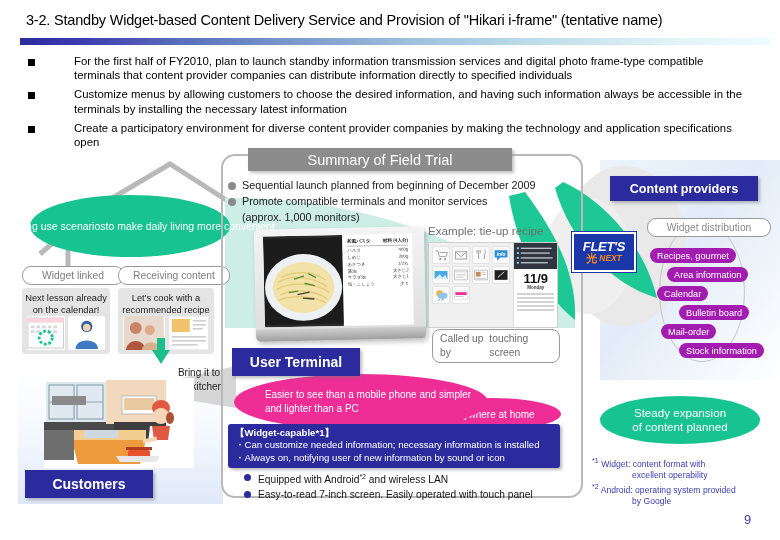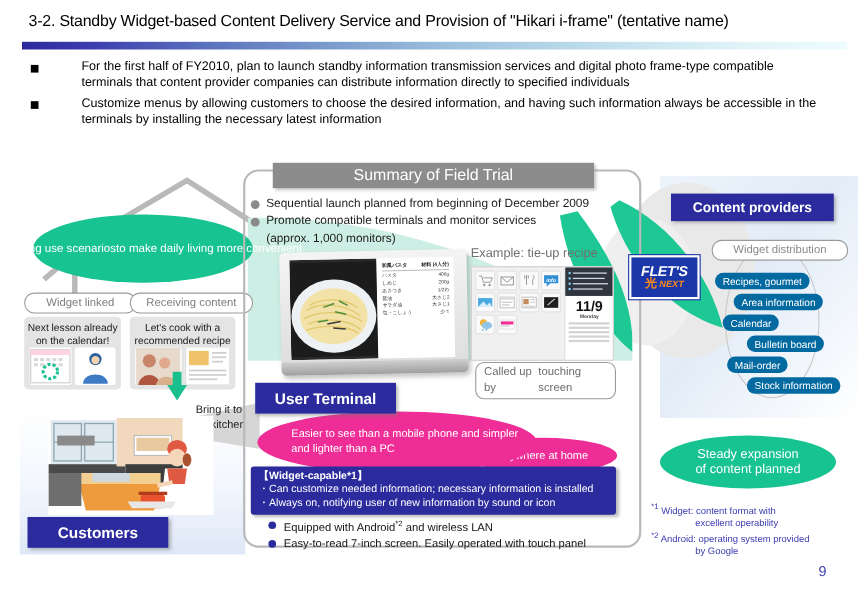--- a/index.html
+++ b/index.html
@@ -111,21 +111,21 @@
   #box-customers{left:25px;top:470px;width:128px;height:28px;justify-content:center;font-size:14px;}
   #box-user-terminal{left:232px;top:348px;width:128px;height:28px;justify-content:center;font-size:14px;}
   #box-content-providers{left:610px;top:176px;width:148px;height:25px;justify-content:center;font-size:12.6px;}
 
   
   .centercard{
     position:absolute;left:221px;top:154px;width:358px;height:340px;
     background:transparent;border:2px solid #b9b9b9;border-radius:14px;
   }
   .summary-hdr{
-    position:absolute;left:248px;top:148px;width:292px;height:23px;
+    position:absolute;left:248px;top:148px;width:264px;height:23px;
     background:#8c8c8c;color:#ffffff;font-size:14.5px;
     display:flex;align-items:center;justify-content:center;
     box-shadow:2px 2px 3px rgba(150,150,150,.6);
   }
   .summary-list{position:absolute;left:228px;top:178px;width:330px;}
   .sl{display:flex;margin-bottom:2px;}
   .sl .dot{
     width:8px;height:8px;border-radius:50%;background:#8a8a8a;
     margin:4px 6px 0 0;flex:0 0 auto;
   }
@@ -179,21 +179,21 @@
     box-shadow:0 0 0 1px #1b36a8;
     display:flex;flex-direction:column;align-items:center;justify-content:center;
   }
   .flets .l1{color:#ffffff;font-size:13px;font-weight:700;font-style:italic;line-height:13px;letter-spacing:-.3px;}
   .flets .l2{display:flex;align-items:center;gap:2px;line-height:11px;}
   .flets .hikari{color:#ff8c1a;font-size:11px;font-weight:700;}
   .flets .next{color:#ff8c1a;font-size:8.4px;font-weight:700;font-style:italic;}
 
   
   .gchip{
-    position:absolute;height:15px;border-radius:8px;background:#0369a1;
+    position:absolute;height:15px;border-radius:8px;background:#a21caf;
     color:#ffffff;font-size:9.2px;display:flex;align-items:center;justify-content:center;
     padding:0 7px;white-space:nowrap;
   }
   .oval-outline{
     position:absolute;left:659px;top:222px;width:84px;height:138px;
     border:1px solid #c9c9c9;border-radius:50%;
   }
 
   
   .pink{
@@ -250,20 +250,24 @@
   <div class="divider"></div>
 
   <div class="bullets">
     <div class="bl">
       <span class="sq"></span>
       <span class="tx">For the first half of FY2010, plan to launch standby information transmission services and digital photo frame-type compatible terminals that content provider companies can distribute information directly to specified individuals</span>
     </div>
     <div class="bl">
       <span class="sq"></span>
       <span class="tx">Customize menus by allowing customers to choose the desired information, and having such information always be accessible in the terminals by installing the necessary latest information</span>
+    </div>
+    <div class="bl">
+      <span class="sq"></span>
+      <span class="tx">Create a participatory environment for diverse content provider companies by making the technology and application specifications open</span>
     </div>
   </div>
 
   <svg class="house-outline" style="position:absolute;left:20px;top:152px;width:220px;height:130px;" viewBox="0 0 220 130">
     <path d="M72 58 L150 12 L228 62" fill="none" stroke="#b9b9b9" stroke-width="5"></path>
     <path d="M20 102 L48 78 L78 100" fill="none" stroke="#b9b9b9" stroke-width="5"></path>
     <path d="M48 80 L48 128" fill="none" stroke="#b9b9b9" stroke-width="5"></path>
   </svg>
 
   <div class="blue-wash"></div>

